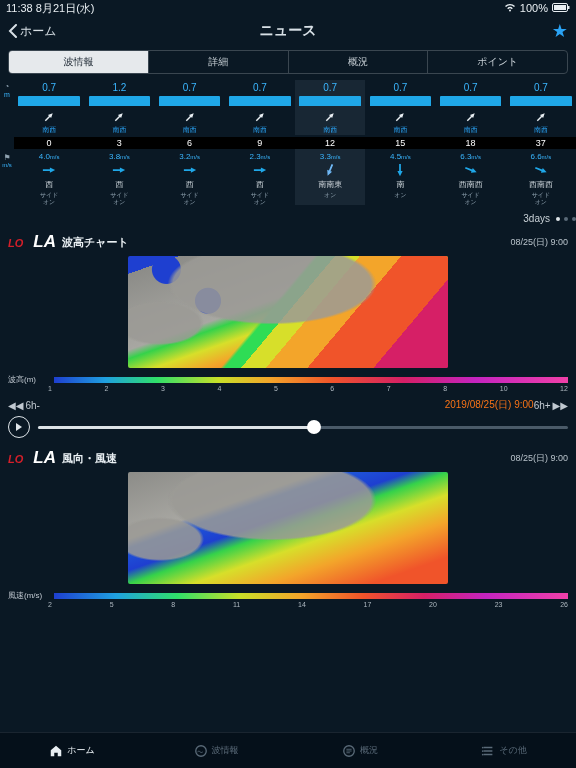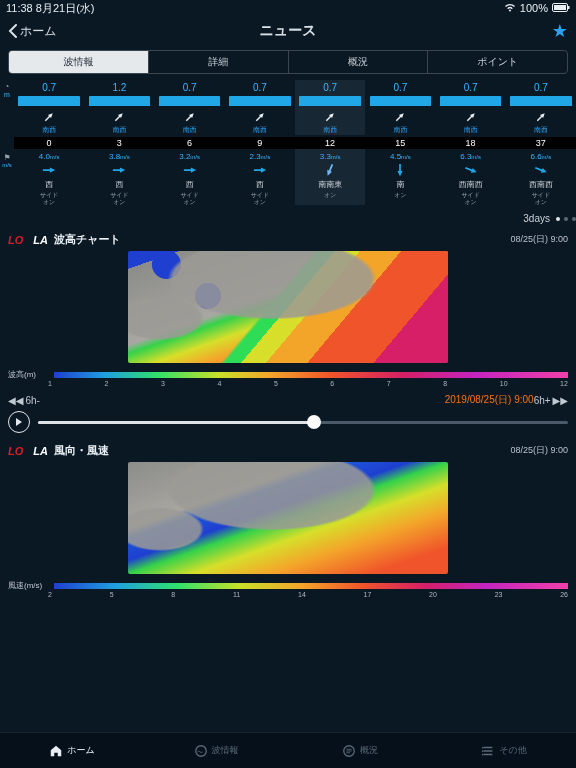--- a/index.html
+++ b/index.html
@@ -81,21 +81,21 @@
   
   .sec-head {
     display: flex; align-items: center; justify-content: space-between;
     padding: 4px 8px 2px 8px;
   }
   .sec-left { display: flex; align-items: center; gap: 6px; }
   .lola-logo {
     display: inline-flex; align-items: baseline; gap: 10px;
   }
   .lola-logo .l1 { color: #d31f2a; font-weight: 800; font-size: 11px; font-style: italic; }
-  .lola-logo .l2 { color: #fff; font-weight: 800; font-size: 11px; font-style: italic; }
+  .lola-logo .l2 { color: #fff; font-weight: 800; font-size: 17px; font-style: italic; }
   .sec-title { font-size: 11px; color: #eaf0f4; font-weight: bold; }
   .sec-time { font-size: 9px; color: #b8c2ca; }
   
   .chart-map {
     margin: 2px auto 2px auto;
     width: 320px; height: 112px;
     border-radius: 2px;
     position: relative; overflow: hidden;
   }
   .chart-map.g1 {

